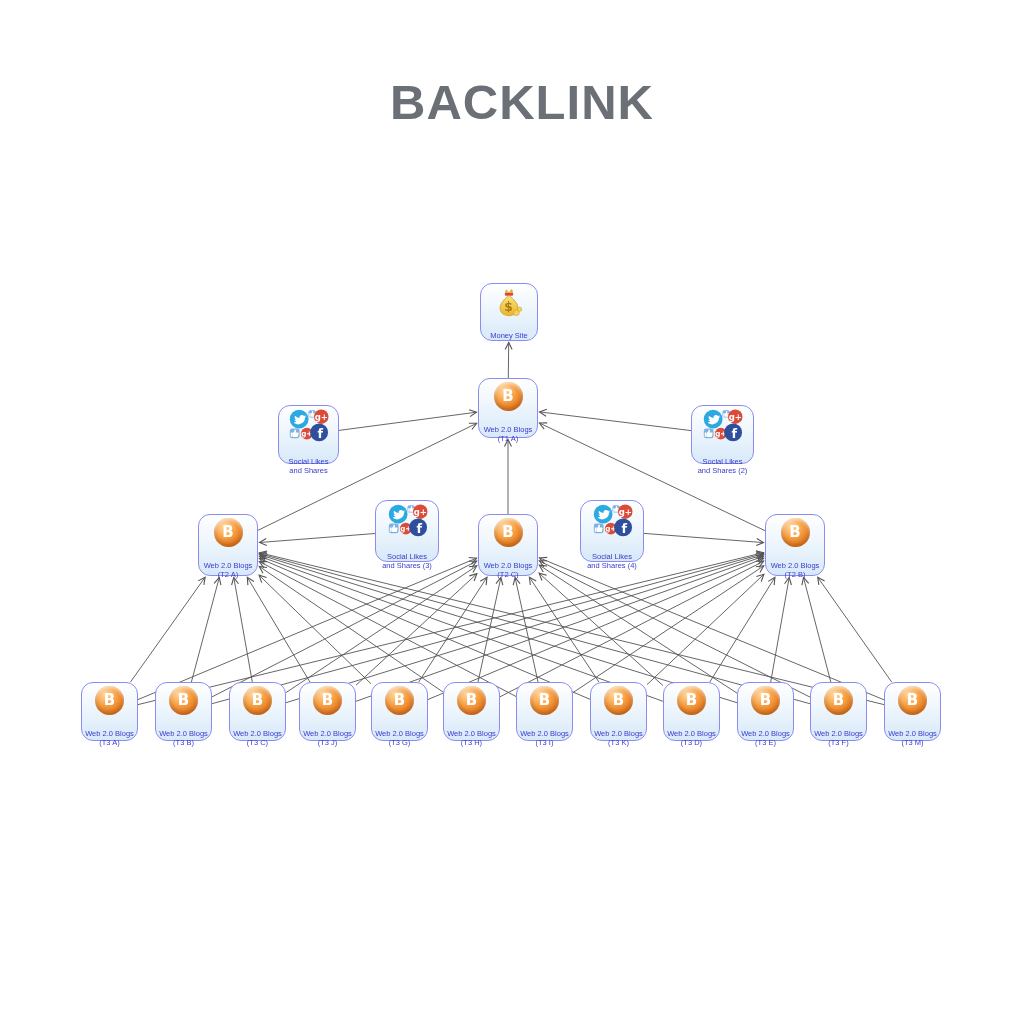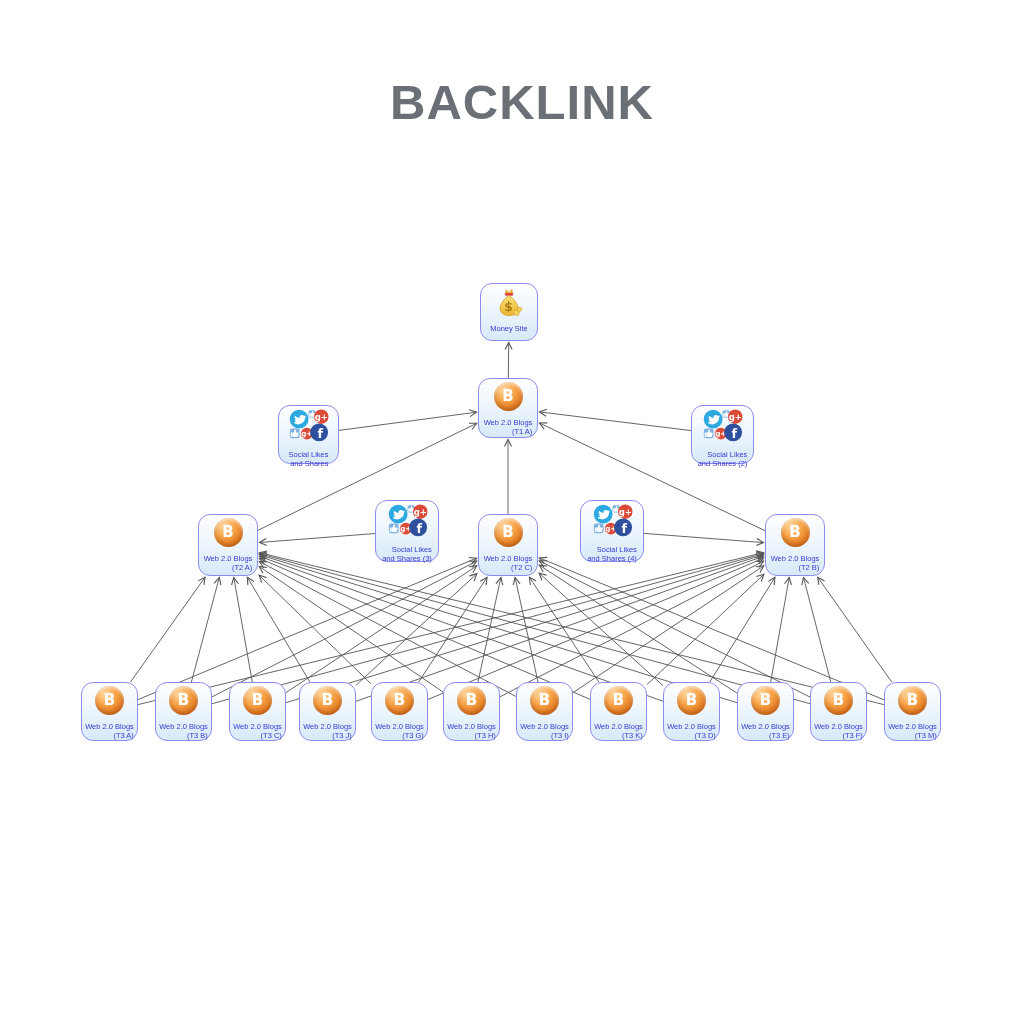--- a/index.html
+++ b/index.html
@@ -6,21 +6,21 @@
   .stage{position:relative;width:1024px;height:1024px;background:#ffffff;overflow:hidden;
          font-family:"Liberation Sans",sans-serif;}
   .title{position:absolute;top:70px;left:10px;width:100%;text-align:center;
          font-weight:bold;font-size:49px;line-height:1.32;color:#6b7076;letter-spacing:1px;}
   #edges{position:absolute;left:0;top:0;}
   #nodes{position:absolute;left:0;top:0;width:100%;height:100%;}
   .node{position:absolute;box-sizing:border-box;border:1.5px solid #8c8cf0;border-radius:12px;
         background:linear-gradient(180deg,#ffffff 0%,#f0f7fd 40%,#d7e9f9 100%);
         display:flex;flex-direction:column;align-items:center;justify-content:flex-start;
         padding-top:3px;}
-  .nlabel{font-size:7.5px;color:#3a3ace;text-align:right;line-height:1.25;margin-top:7px;
+  .nlabel{font-size:7.5px;color:#3a3ace;text-align:center;line-height:1.25;margin-top:14px;
           white-space:nowrap;}
   .icon-blogger{width:29px;height:29px;border-radius:50%;flex:0 0 auto;
         background:radial-gradient(circle at 35% 28%, #ffd9a0 0%, #f7a145 40%, #e0741c 78%, #c85f10 100%);
         box-shadow:inset 0 -3px 4px rgba(120,50,0,.35), inset 0 2px 3px rgba(255,255,255,.65);
         display:flex;align-items:center;justify-content:center;}
   .icon-blogger span{color:#fff;font-weight:bold;font-size:15px;margin-top:-1px;
         font-family:"DejaVu Sans",sans-serif;}
   .icon-money,.icon-social{flex:0 0 auto;}
 </style>
 </head>

